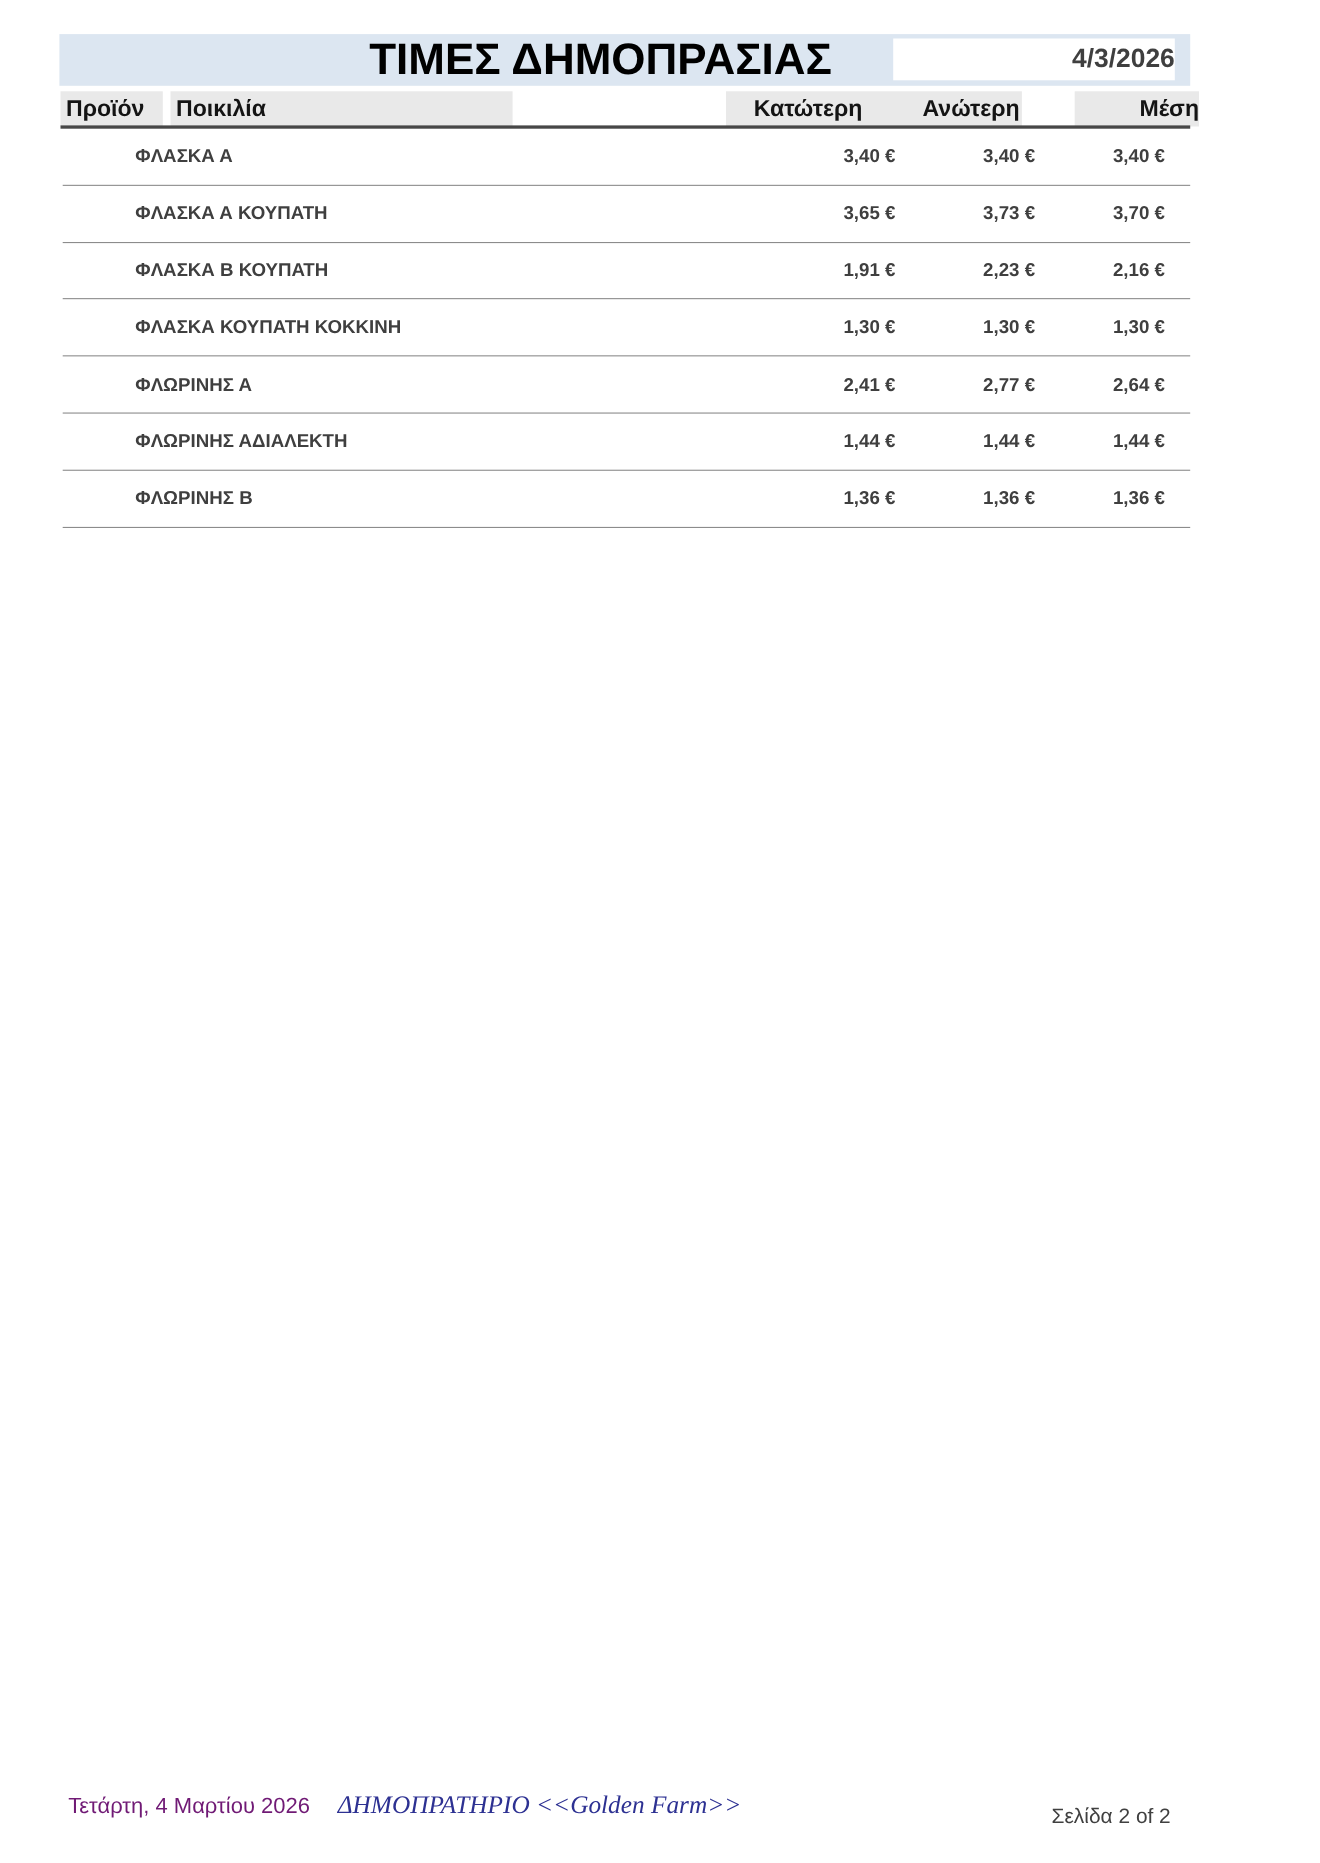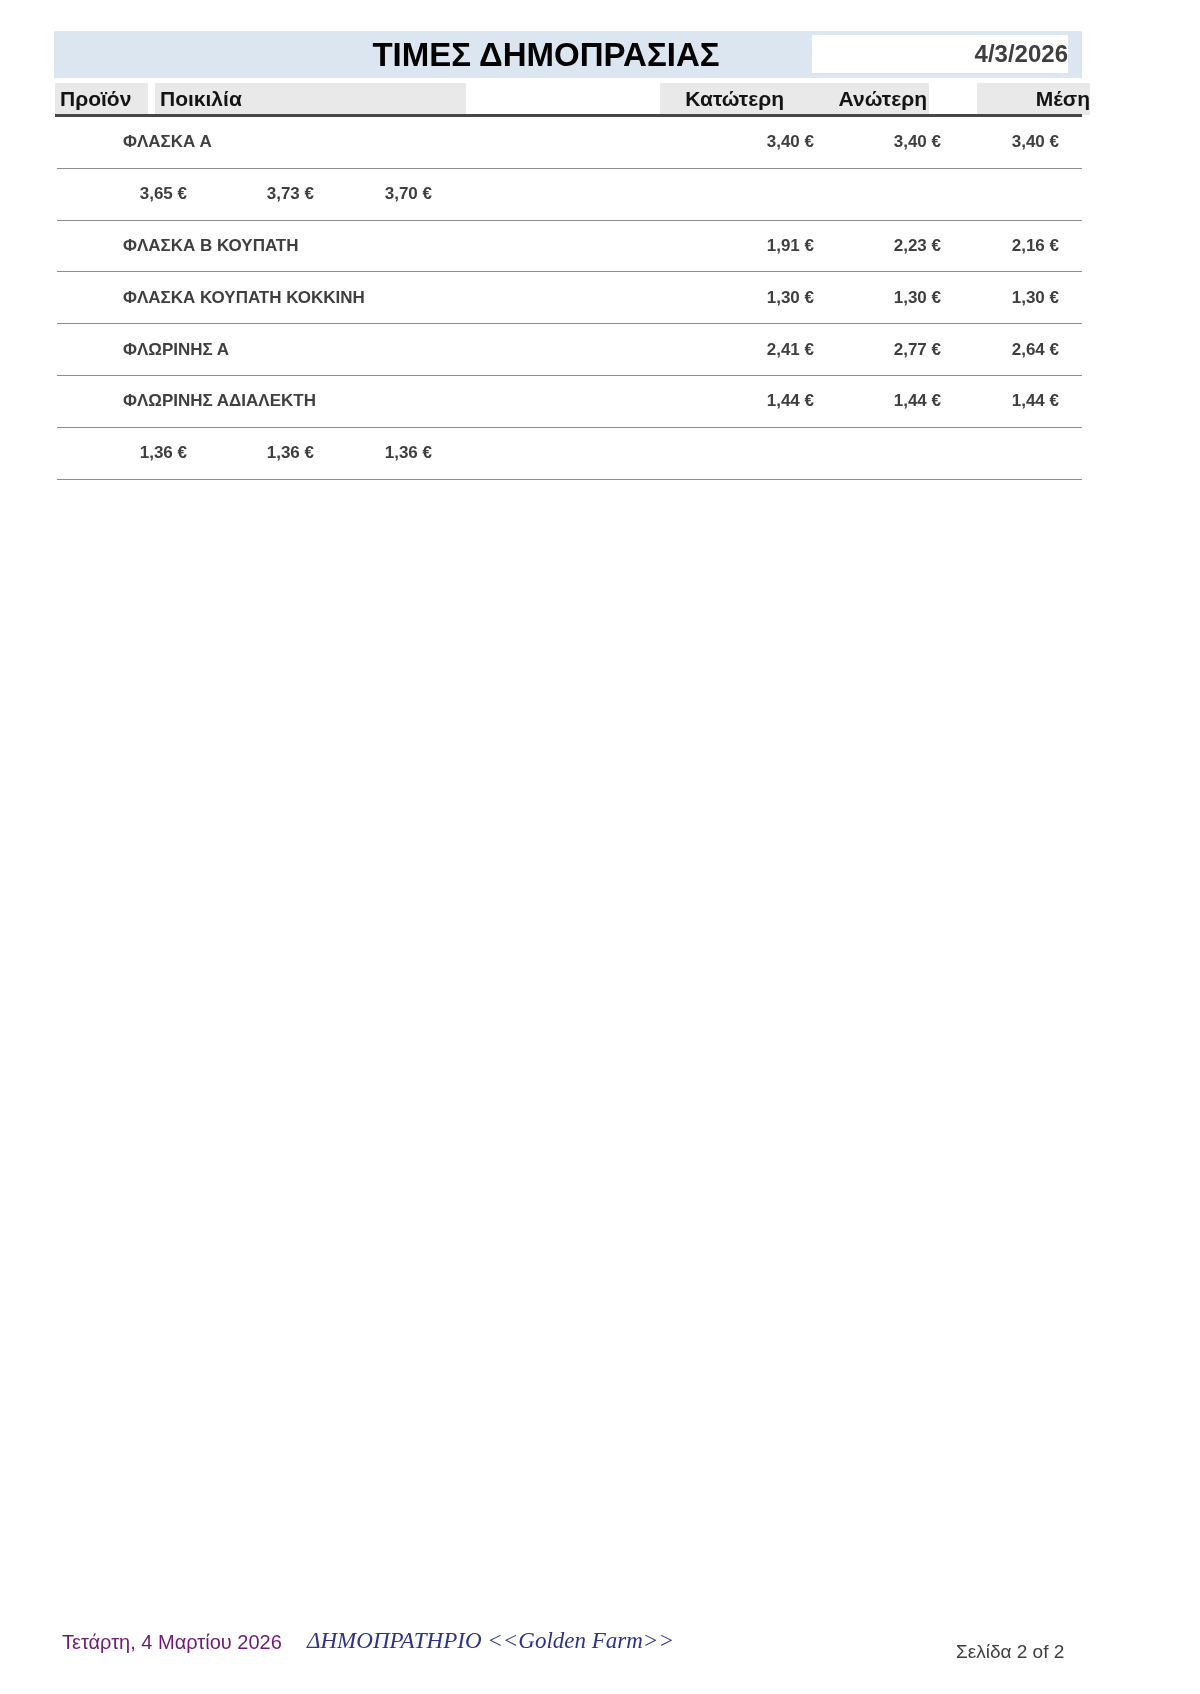--- a/index.html
+++ b/index.html
@@ -13,21 +13,21 @@
   
   .title-band {
     position:absolute; left:54px; top:31px;
     width:1028px; height:47px;
     background:#dce6f1;
   }
   .title-text {
     position:absolute; left:140px; top:0;
     width:704px; height:47px; line-height:47px;
     text-align:center;
-    font-size:33px; font-weight:bold; color:#000000;
+    font-size:40px; font-weight:bold; color:#000000;
     white-space:nowrap;
   }
   .date-box {
     position:absolute; left:758px; top:4px;
     width:256px; height:38px;
     background:#ffffff;
     text-align:right; line-height:38px;
     font-size:24px; font-weight:bold; color:#3f3f3f;
   }
   
@@ -96,20 +96,21 @@
 <div class="header-underline"></div>
 
 <div class="table-body">
     <div class="row">
       <div class="cell label">ΦΛΑΣΚΑ Α</div>
       <div class="cell val">3,40 €</div>
       <div class="cell val v2">3,40 €</div>
       <div class="cell val v3">3,40 €</div>
     </div>
     <div class="row">
+      <div class="cell label">ΦΛΑΣΚΑ Α ΚΟΥΠΑΤΗ</div>
       <div class="cell val">3,65 €</div>
       <div class="cell val v2">3,73 €</div>
       <div class="cell val v3">3,70 €</div>
     </div>
     <div class="row">
       <div class="cell label">ΦΛΑΣΚΑ Β ΚΟΥΠΑΤΗ</div>
       <div class="cell val">1,91 €</div>
       <div class="cell val v2">2,23 €</div>
       <div class="cell val v3">2,16 €</div>
     </div>
@@ -125,20 +126,21 @@
       <div class="cell val v2">2,77 €</div>
       <div class="cell val v3">2,64 €</div>
     </div>
     <div class="row">
       <div class="cell label">ΦΛΩΡΙΝΗΣ ΑΔΙΑΛΕΚΤΗ</div>
       <div class="cell val">1,44 €</div>
       <div class="cell val v2">1,44 €</div>
       <div class="cell val v3">1,44 €</div>
     </div>
     <div class="row">
+      <div class="cell label">ΦΛΩΡΙΝΗΣ Β</div>
       <div class="cell val">1,36 €</div>
       <div class="cell val v2">1,36 €</div>
       <div class="cell val v3">1,36 €</div>
     </div>
   </div>
 
 <div class="footer-date">Τετάρτη, 4 Μαρτίου 2026</div>
 <div class="footer-org">ΔΗΜΟΠΡΑΤΗΡΙΟ &lt;&lt;Golden Farm&gt;&gt;</div>
 <div class="footer-page">Σελίδα 2 of 2</div>
 

